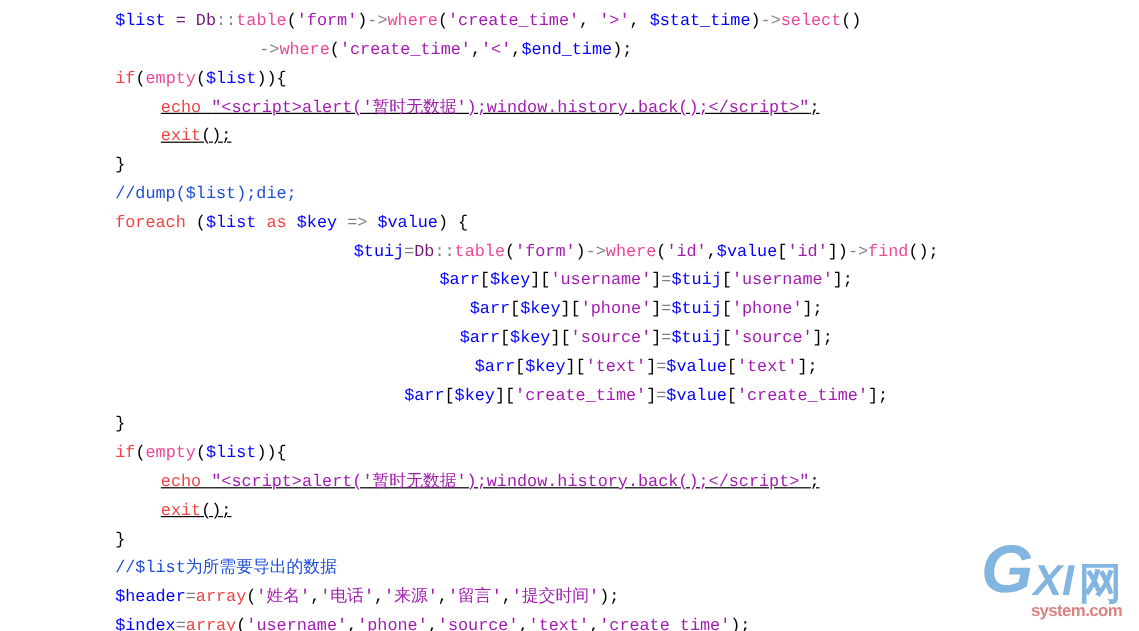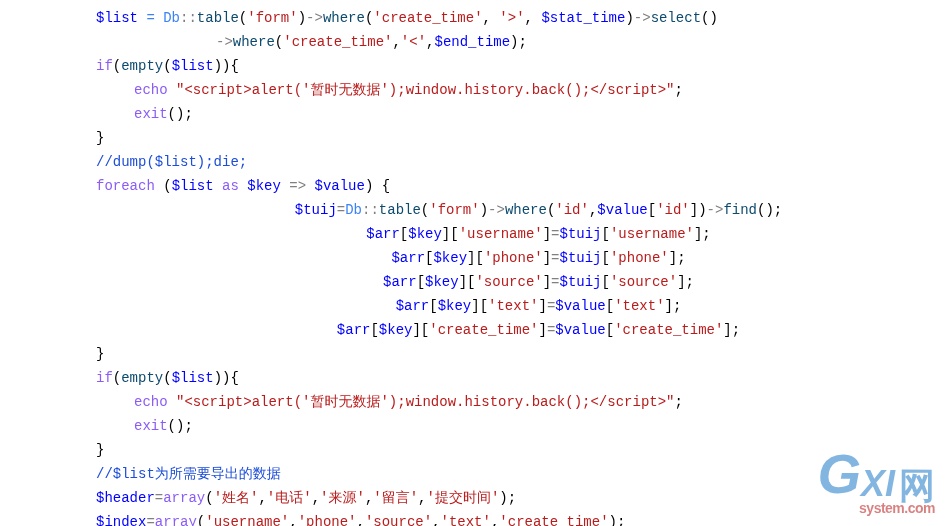--- a/index.html
+++ b/index.html
@@ -11,31 +11,31 @@
     font-size: 14px;
     line-height: 24px;
     padding: 6px 0 6px 0;
     position: relative;
     overflow: hidden;
   }
   .code {
     white-space: pre;
     padding-left: 48px;
   }
-  .kw { color: #8b5cf6; }       
-  .fn { color: #0c4a6e; }       
+  .kw { color: #ef4444; }       
+  .fn { color: #ec4899; }       
   .op { color: #808080; }       
   .pn { color: #000000; }       
-  .str { color: #b91c1c; }      
+  .str { color: #a21caf; }      
   .cm { color: #1d4ed8; }       
-  .nm { color: #3b82f6; }
+  .nm { color: #701a75; }
   .v  { color: #0000ff; }
   .indent1 { padding-left: 48px; }
   .indent2 { padding-left: 80px; text-align: center; }
-  .indent3 { padding-left: 86px; }
+  .indent3 { padding-left: 86px; text-decoration: underline; }
   .indentA { padding-left: 168px; }
   .logo {
     position: absolute;
     right: 14px;
     bottom: 6px;
     font-family: Arial, sans-serif;
     text-align: center;
     pointer-events: none;
     opacity: 0.55;
   }

